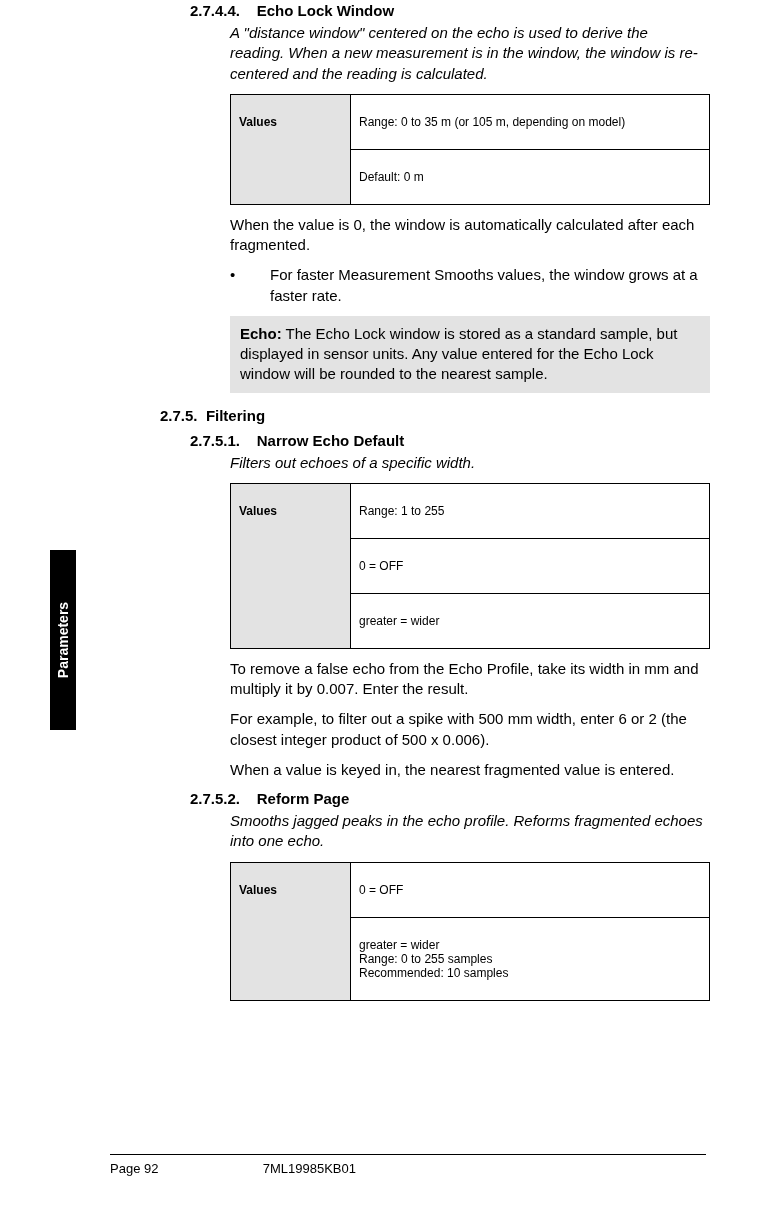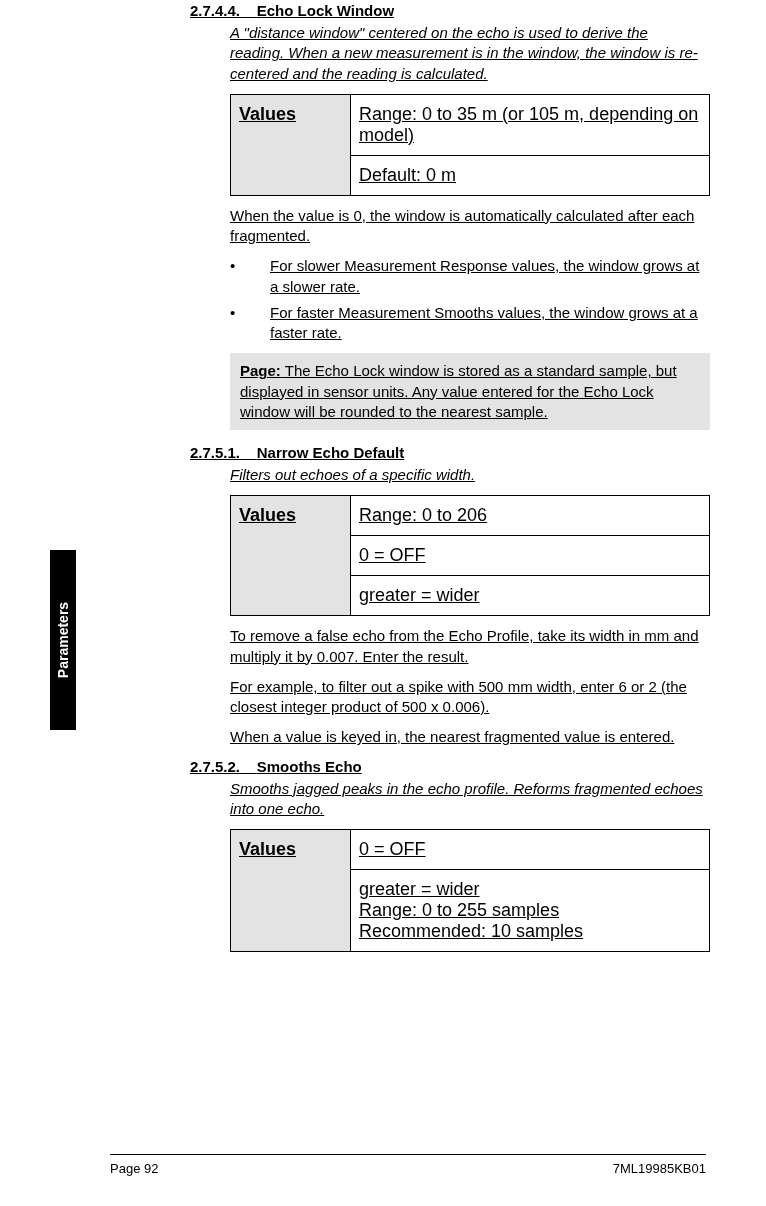--- a/index.html
+++ b/index.html
@@ -8,21 +8,20 @@
     width: 766px;
     height: 1206px;
     font-family: Arial, Helvetica, sans-serif;
     font-size: 15px;
     color: #000;
     position: relative;
     background: #fff;
   }
   .page {
     padding: 0 60px 0 110px;
-    text-decoration: underline;
   }
   .side-tab {
     position: absolute;
     left: 50px;
     top: 550px;
     width: 26px;
     height: 180px;
     background: #000;
     color: #fff;
     font-weight: bold;
@@ -51,40 +50,39 @@
     width: 480px;
   }
   .note-box .label { font-weight: bold; }
   table.vals {
     border-collapse: collapse;
     margin: 8px 0 10px 120px;
     width: 480px;
   }
   table.vals td, table.vals th {
     border: 1px solid #000;
-    padding: 9px 8px;
+    padding: 20px 8px;
     text-align: left;
-    font-size: 18px;
+    font-size: 12px;
     font-weight: normal;
     vertical-align: top;
   }
   table.vals th {
     background: #e3e3e3;
     font-weight: bold;
     width: 120px;
   }
   .footer {
     position: absolute;
     bottom: 30px;
     left: 110px;
     right: 60px;
     border-top: 1px solid #000;
     padding-top: 6px;
     display: flex;
-    justify-content: space-between;
     font-size: 13px;
     gap: 36px;
   }
   .footer .center { text-align: center; flex: 1; }
   .footer .left { width: 90px; }
   .footer .right { width: 120px; text-align: right; }
 </style>
 </head>
 <body>
 
@@ -108,57 +106,60 @@
     </tr>
     <tr>
       <td>Default: 0 m</td>
     </tr>
   </tbody>
     </table>
 
   <div class="para">When the value is 0, the window is automatically calculated after each fragmented.</div>
 
   <ul class="bullets">
-    <li>For slower Measurement Response values, the window grows at a slower rate.</li>
     <li>For faster Measurement Smooths values, the window grows at a faster rate.</li>
   </ul>
 
   <div class="note-box">
-    <span class="label">Page:</span><span> The Echo Lock window is stored as a standard sample, but displayed in sensor units. Any value entered for the Echo Lock window will be rounded to the nearest sample.</span>
+    <span class="label">Echo:</span><span> The Echo Lock window is stored as a standard sample, but displayed in sensor units. Any value entered for the Echo Lock window will be rounded to the nearest sample.</span>
   </div>
 
+  <div class="h3">
+    <span>2.7.5.</span>&nbsp;
+    <span>Filtering</span>
+  </div>
 
   <div class="h4b">
     <span>2.7.5.1.</span>&nbsp;&nbsp;&nbsp;
     <span>Narrow Echo Default</span>
   </div>
   <div class="desc">Filters out echoes of a specific width.</div>
 
   <table class="vals">
     <tbody>
         <tr>
       <th rowspan="3">Values</th>
-      <td>Range: 0 to 206</td>
+      <td>Range: 1 to 255</td>
     </tr>
     <tr>
           <td>0 = OFF</td>
         </tr>
     <tr>
           <td>greater = wider</td>
         </tr>
   </tbody>
     </table>
 
   <div class="para">To remove a false echo from the Echo Profile, take its width in mm and multiply it by 0.007. Enter the result.</div>
   <div class="para">For example, to filter out a spike with 500 mm width, enter 6 or 2 (the closest integer product of 500 x 0.006).</div>
   <div class="para">When a value is keyed in, the nearest fragmented value is entered.</div>
 
   <div class="h4b">
     <span>2.7.5.2.</span>&nbsp;&nbsp;&nbsp;
-    <span>Smooths Echo</span>
+    <span>Reform Page</span>
   </div>
   <div class="desc">Smooths jagged peaks in the echo profile. Reforms fragmented echoes into one echo.</div>
 
   <table class="vals">
     <tbody>
         <tr>
       <th rowspan="2">Values</th>
       <td>0 = OFF</td>
     </tr>
     <tr>

